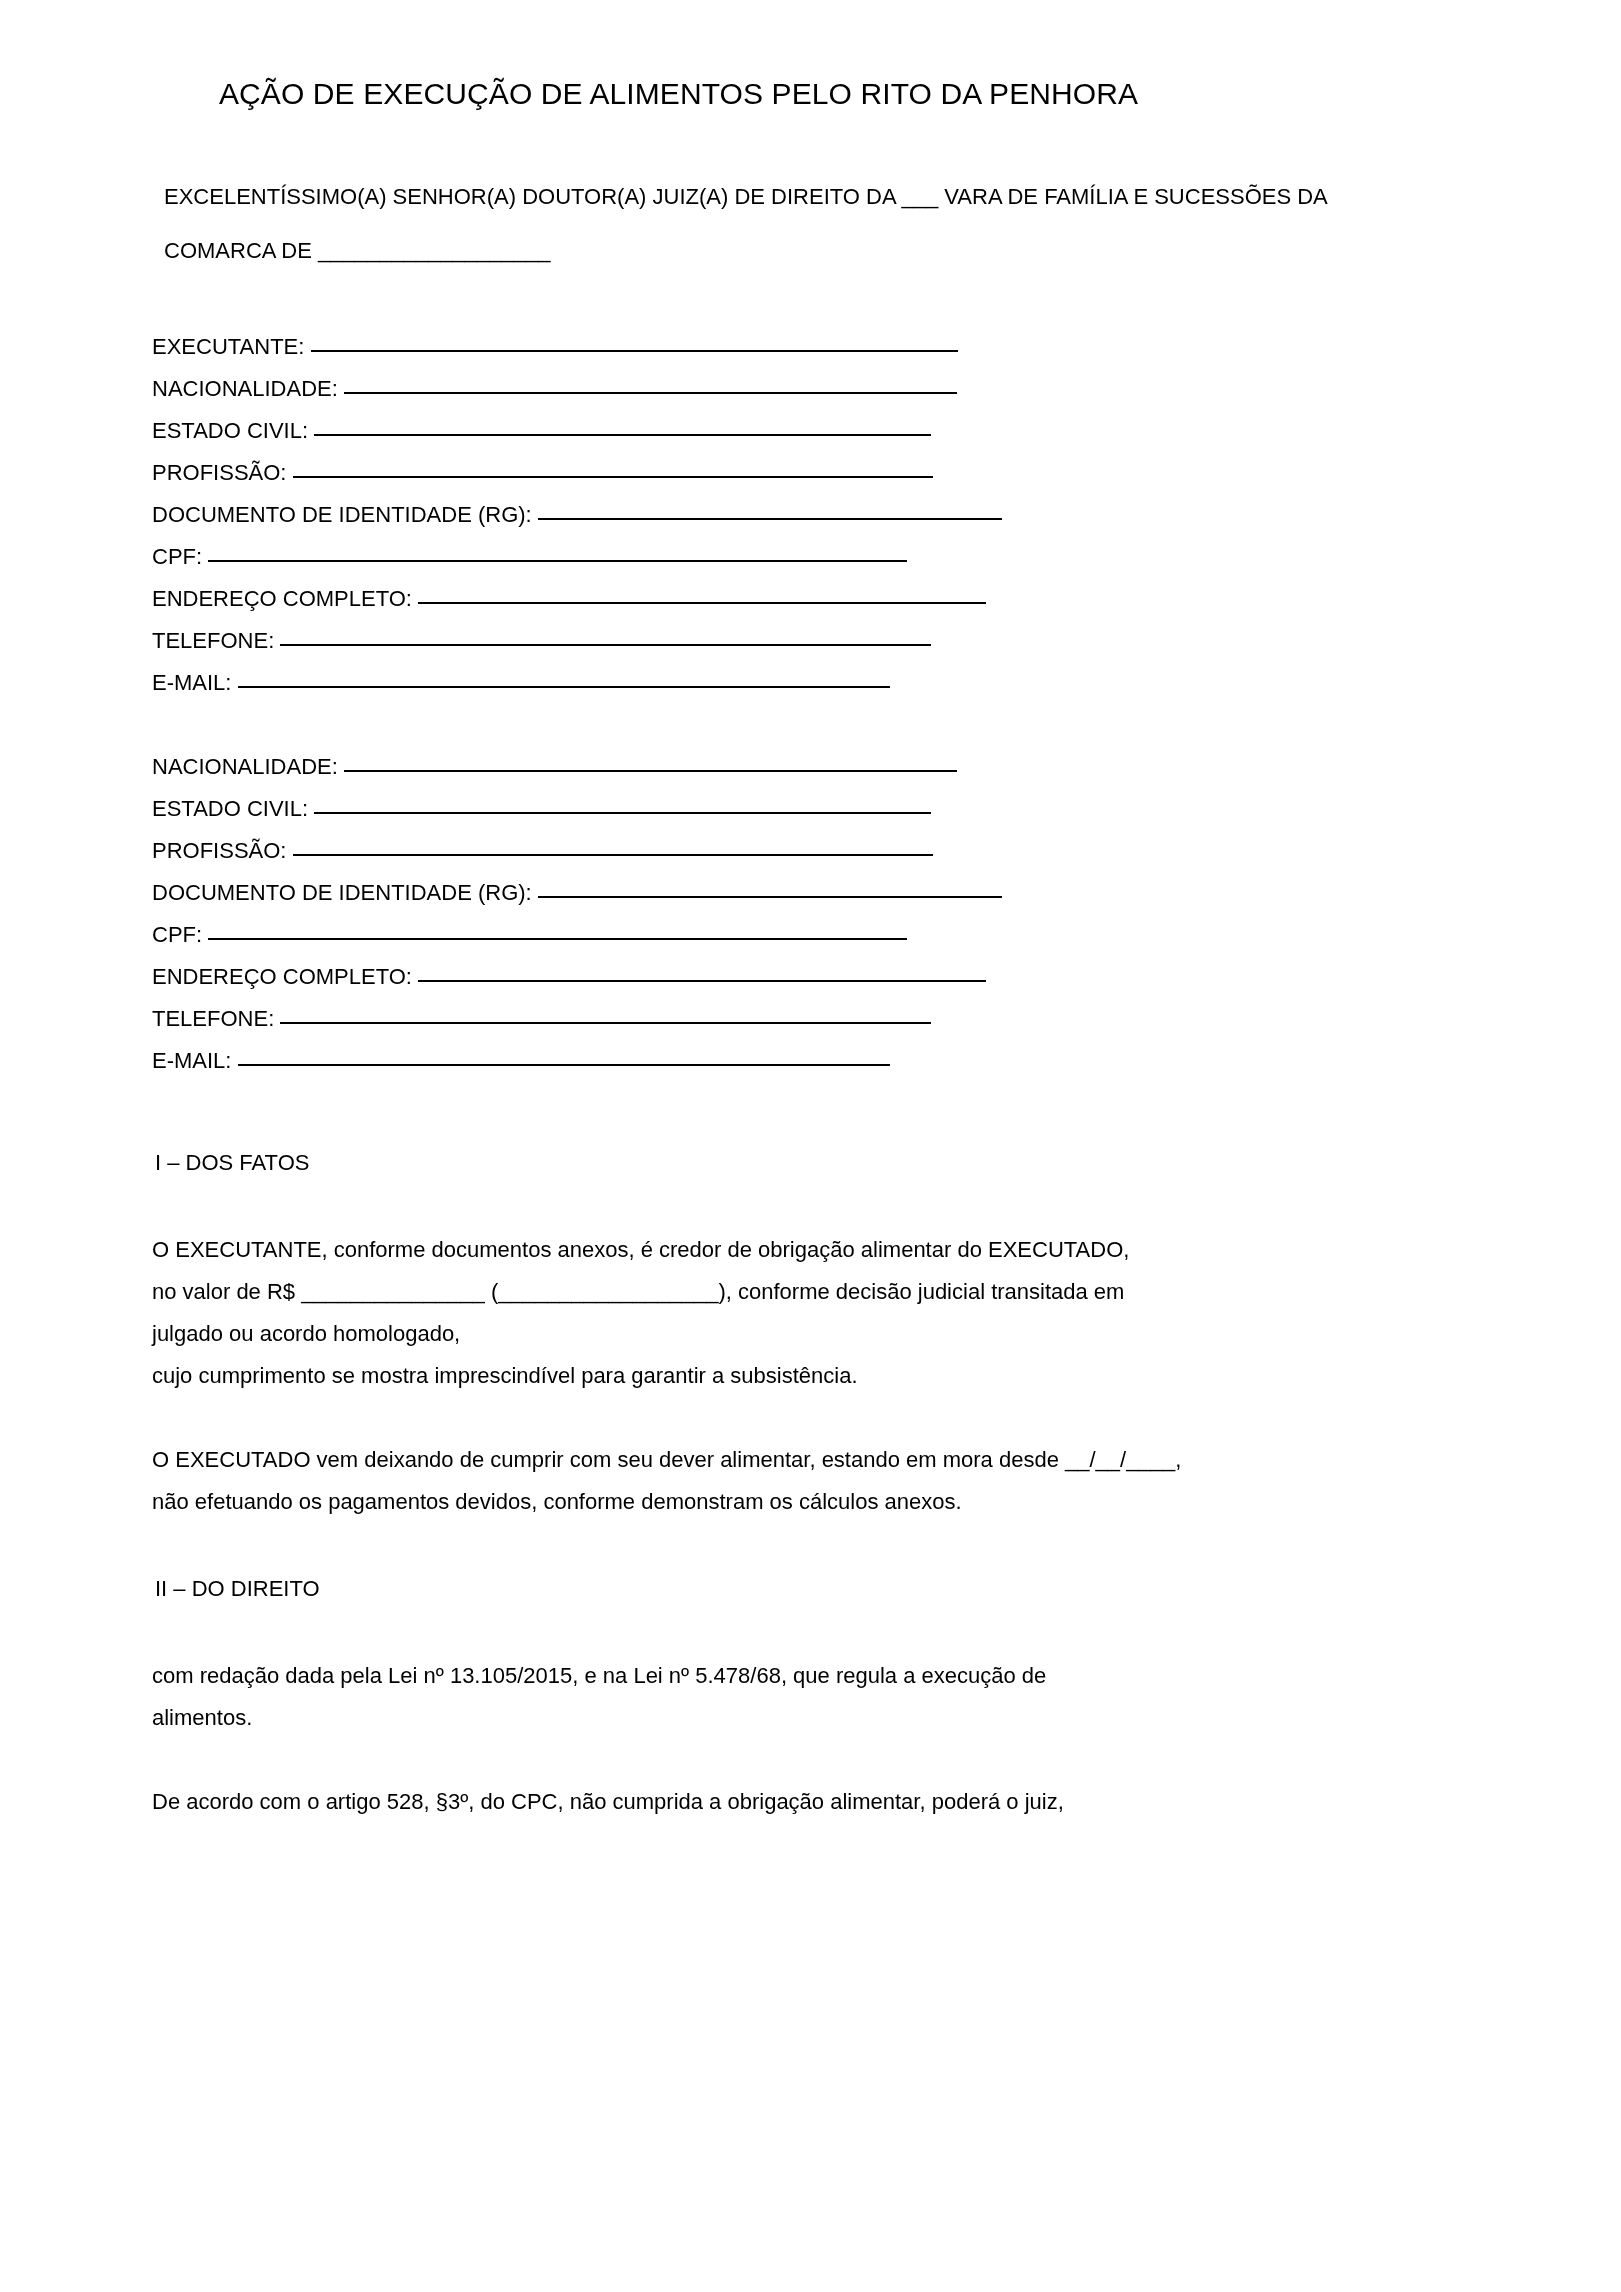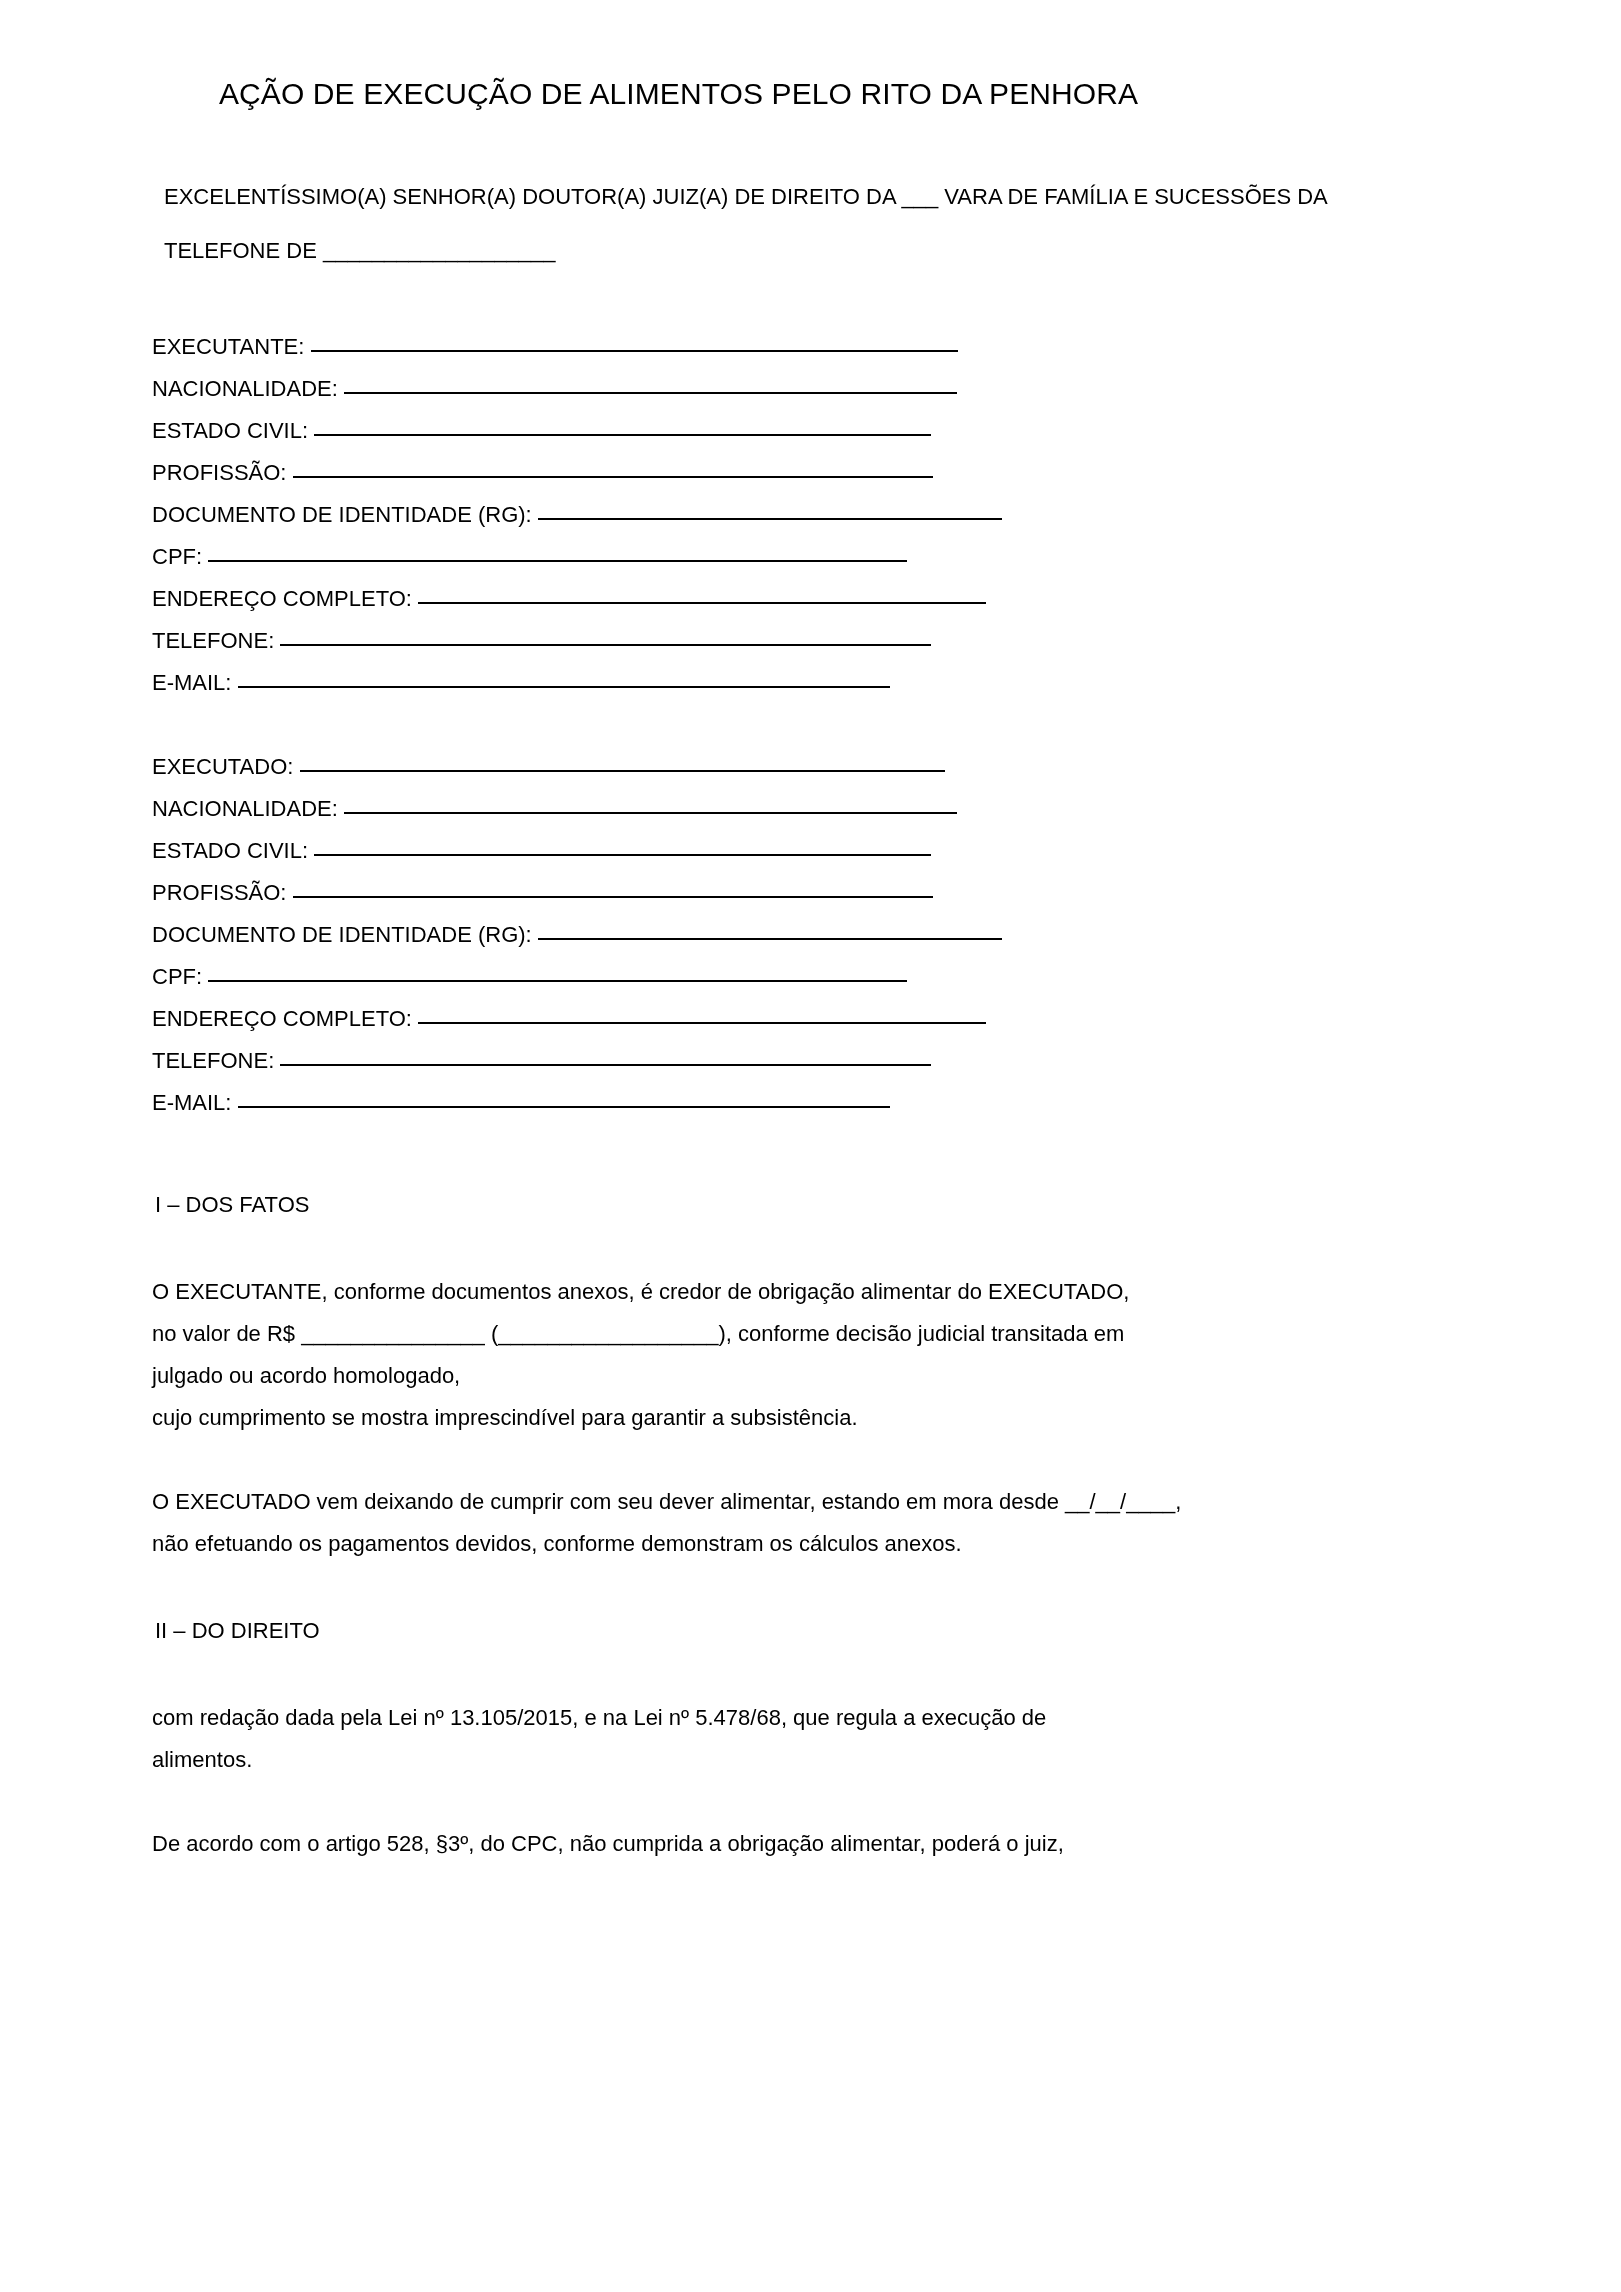--- a/index.html
+++ b/index.html
@@ -81,41 +81,40 @@
 </head>
 <body>
 
 <div class="page">
   <div class="doc-body">
 
     <h1 class="doc-title">AÇÃO DE EXECUÇÃO DE ALIMENTOS PELO RITO DA PENHORA</h1>
 
     <div class="intro">
       <p class="para">EXCELENTÍSSIMO(A) SENHOR(A) DOUTOR(A) JUIZ(A) DE DIREITO DA ___ VARA DE FAMÍLIA E SUCESSÕES DA</p>
-      <p class="para"><span>TELEFONE DE</span> <span>___________________</span></p>
+      <p class="para"><span>COMARCA DE</span> <span>___________________</span></p>
     </div>
 
     <div class="block-gap-md"></div>
 
     <div id="executante-block">
         <p class="field-line"><span>EXECUTANTE:</span> <span class="fill" style="width: 647px;"></span></p>
         <p class="field-line"><span>NACIONALIDADE:</span> <span class="fill" style="width: 613px;"></span></p>
         <p class="field-line"><span>ESTADO CIVIL:</span> <span class="fill" style="width: 617px;"></span></p>
         <p class="field-line"><span>PROFISSÃO:</span> <span class="fill" style="width: 640px;"></span></p>
         <p class="field-line"><span>DOCUMENTO DE IDENTIDADE (RG):</span> <span class="fill" style="width: 464px;"></span></p>
         <p class="field-line"><span>CPF:</span> <span class="fill" style="width: 699px;"></span></p>
         <p class="field-line"><span>ENDEREÇO COMPLETO:</span> <span class="fill" style="width: 568px;"></span></p>
         <p class="field-line"><span>TELEFONE:</span> <span class="fill" style="width: 651px;"></span></p>
         <p class="field-line"><span>E-MAIL:</span> <span class="fill" style="width: 652px;"></span></p>
       </div>
 
     <div class="block-gap-md"></div>
 
     <div id="executado-block">
-        <p class="field-line"><span>EXECUTADO:</span> <span class="fill" style="width: 645px;"></span></p>
         <p class="field-line"><span>NACIONALIDADE:</span> <span class="fill" style="width: 613px;"></span></p>
         <p class="field-line"><span>ESTADO CIVIL:</span> <span class="fill" style="width: 617px;"></span></p>
         <p class="field-line"><span>PROFISSÃO:</span> <span class="fill" style="width: 640px;"></span></p>
         <p class="field-line"><span>DOCUMENTO DE IDENTIDADE (RG):</span> <span class="fill" style="width: 464px;"></span></p>
         <p class="field-line"><span>CPF:</span> <span class="fill" style="width: 699px;"></span></p>
         <p class="field-line"><span>ENDEREÇO COMPLETO:</span> <span class="fill" style="width: 568px;"></span></p>
         <p class="field-line"><span>TELEFONE:</span> <span class="fill" style="width: 651px;"></span></p>
         <p class="field-line"><span>E-MAIL:</span> <span class="fill" style="width: 652px;"></span></p>
       </div>
 

